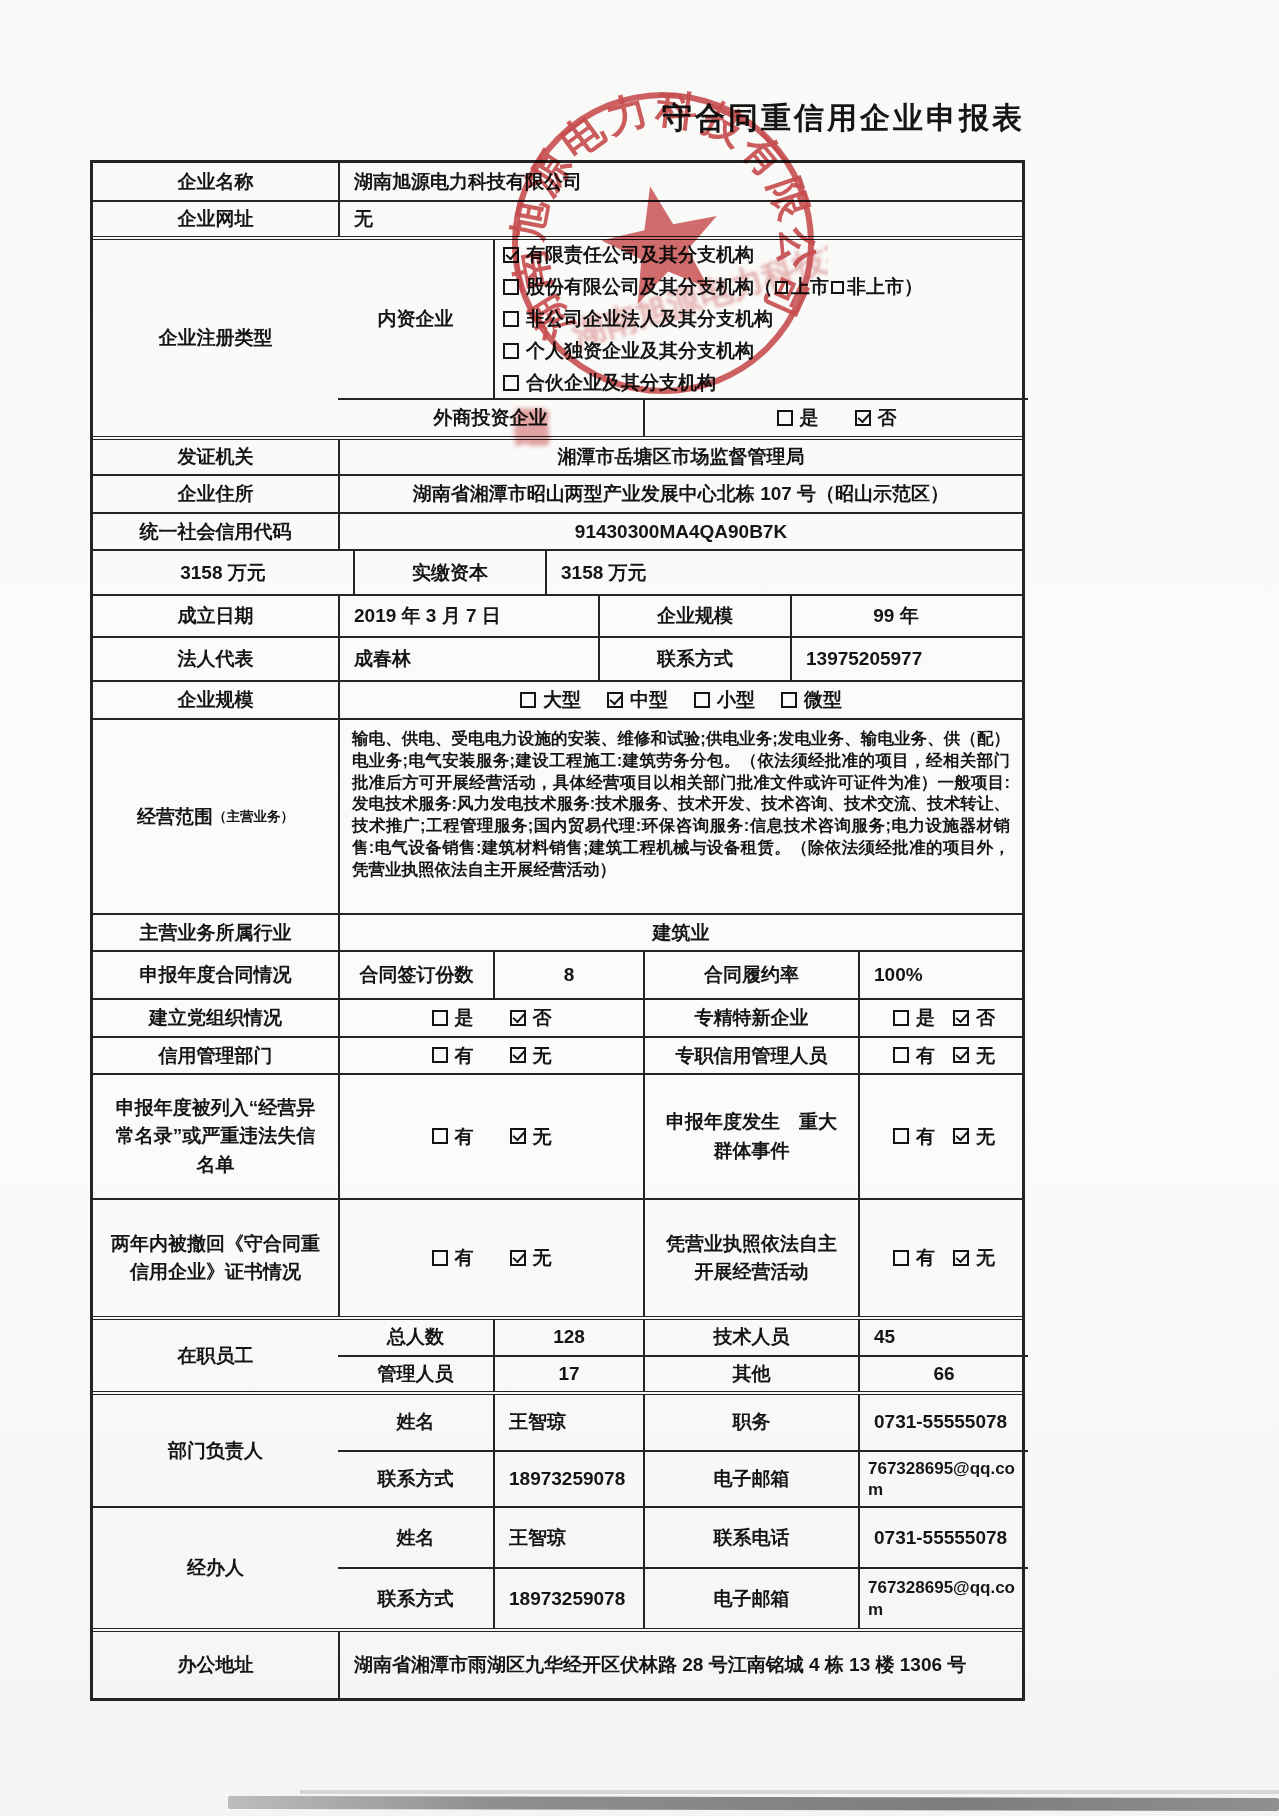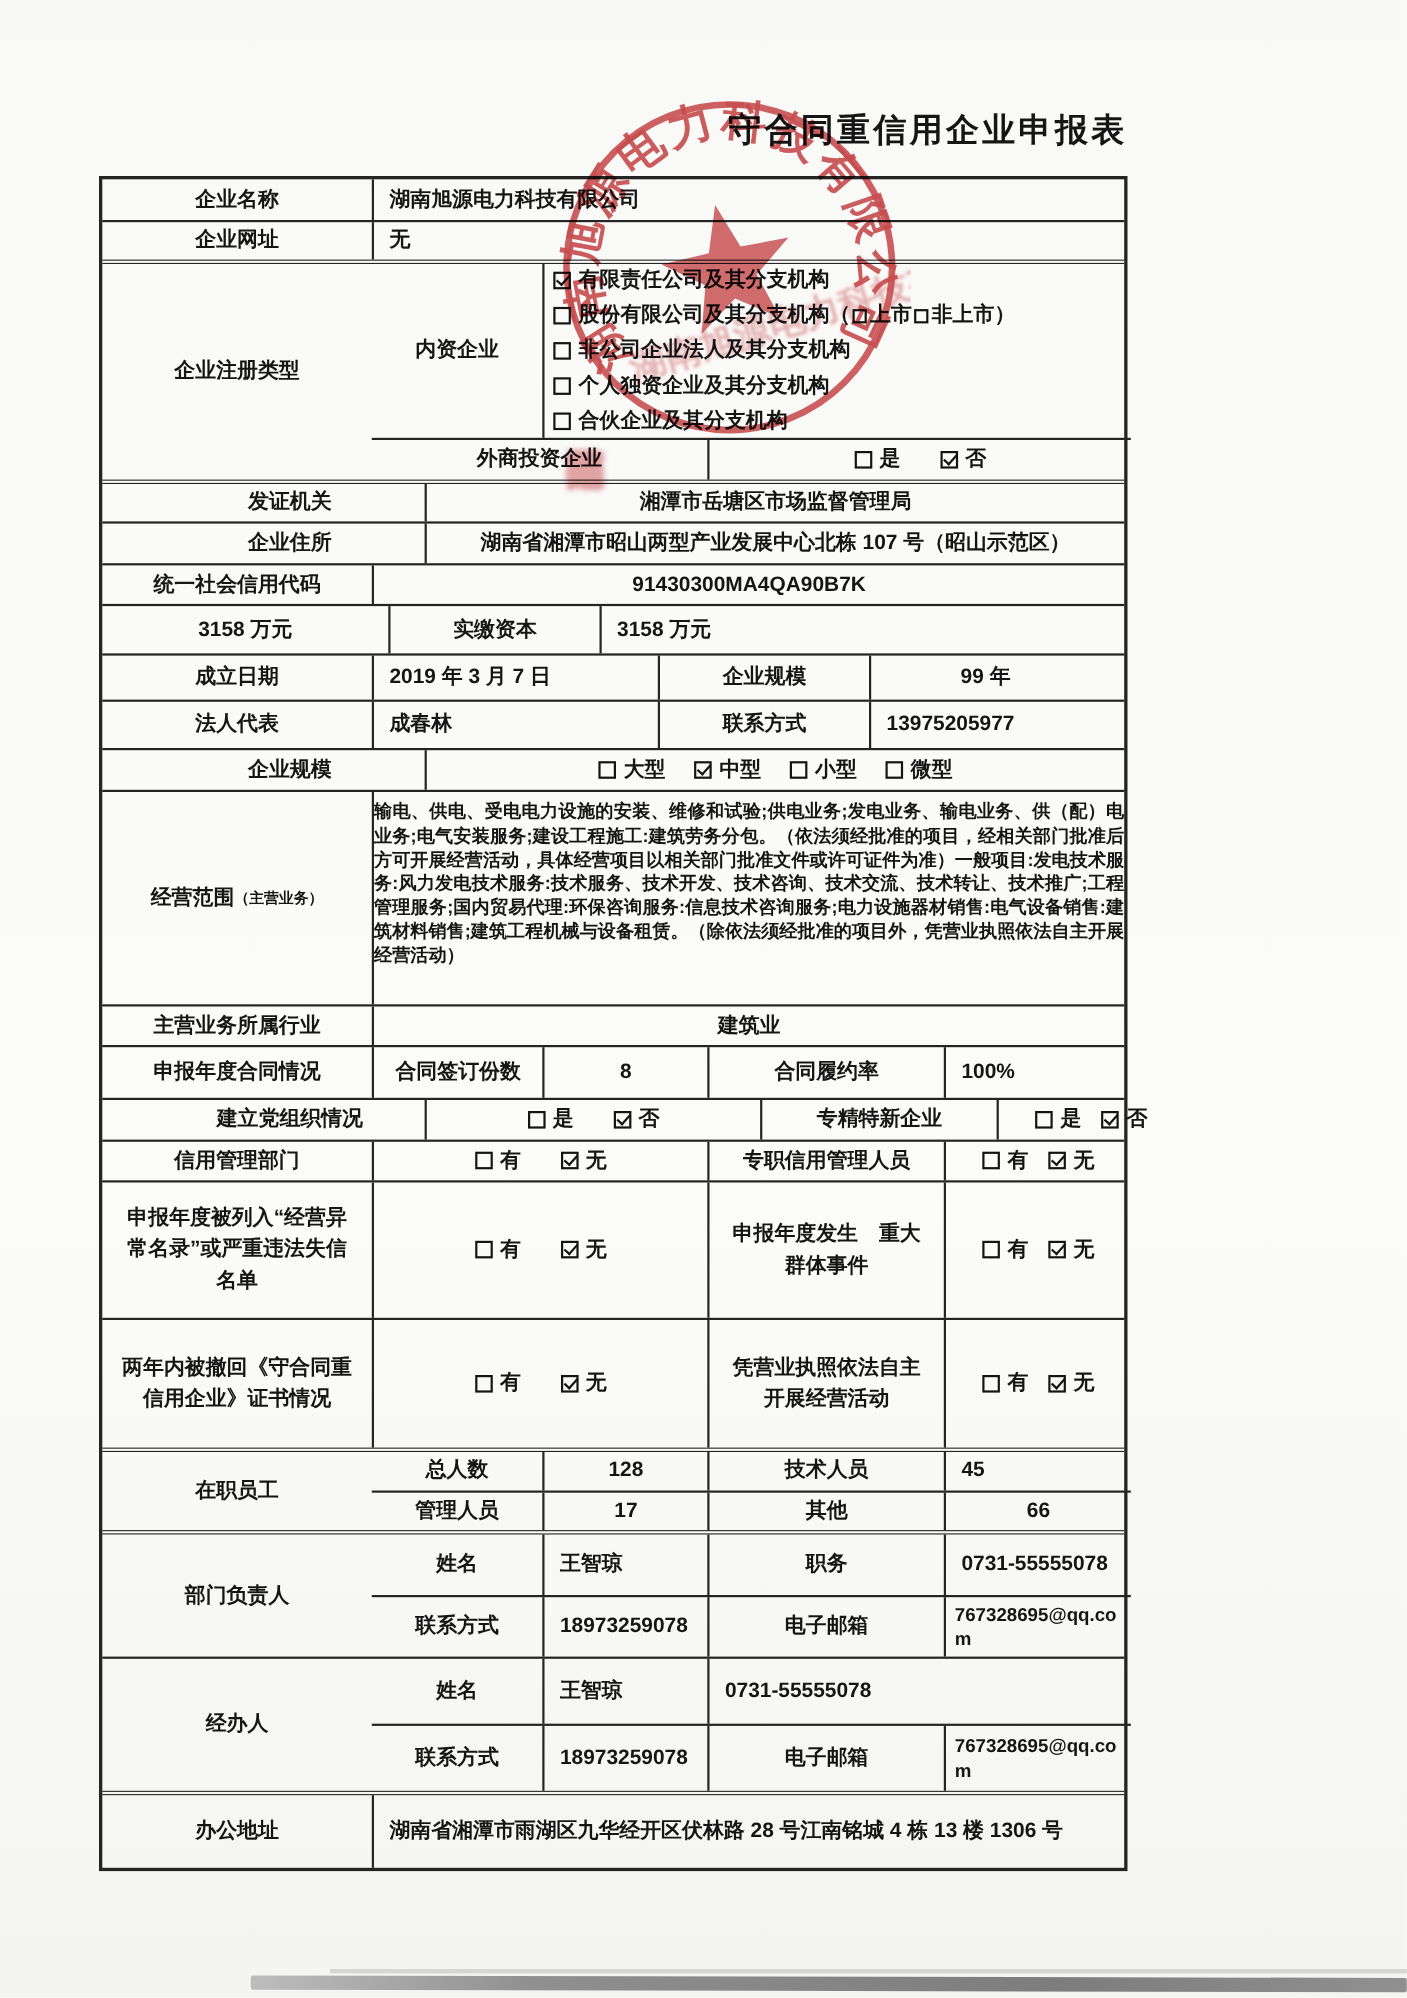--- a/index.html
+++ b/index.html
@@ -32,21 +32,21 @@
   .subr .c:first-child{border-left:none;}
   
   .w245{width:245px;flex:none;} .w155{width:155px;flex:none;}
   .w150{width:150px;flex:none;} .w215{width:215px;flex:none;}
   .w170{width:170px;flex:none;} .w305{width:305px;flex:none;text-align:center;}
   .w385{width:385px;flex:none;}
   .w260{width:260px;flex:none;} .w220{width:192px;flex:none;}
   .w210{width:210px;flex:none;} .w535{width:535px;flex:none;}
   .grow{flex:1;}
   
-  .h36{height:36px;} .h37{height:37px;} .h38{height:38px;padding-left:48px;} .h42{height:42px;}
+  .h36{height:36px;} .h37{height:37px;} .h38{height:38px;} .h42{height:42px;}
   .h44{height:44px;} .h45{height:45px;} .h48{height:48px;} .h50{height:50px;}
   .h52{height:52px;} .h70{height:70px;} .h75{height:75px;}
   .h118{height:118px;} .h125{height:125px;} .h158{height:158px;}
   .h195{height:195px;} .h200{height:200px;} .h115{height:115px;} .h122{height:122px;}
   .vl{justify-content:flex-start;text-align:left;padding-left:14px;}
   .small-email{font-size:17px;line-height:1.25;word-break:break-all;justify-content:flex-start;text-align:left;padding:1px 8px;}
   
   .cb{
     width:16px;height:16px;border:2px solid #141414;display:inline-block;
     position:relative;margin-right:7px;flex:none;background:transparent;box-sizing:border-box;
@@ -59,21 +59,21 @@
   .cb.sm{width:13px;height:13px;margin:0 3px 0 2px;}
   .pair{display:inline-flex;align-items:center;}
   .pairc{gap:36px;}
   .pairc.tight{gap:18px;}
   .opts{flex-direction:column;align-items:flex-start;justify-content:center;padding-left:8px;gap:2px;}
   .opt{display:flex;align-items:center;height:30px;font-size:19px;white-space:nowrap;}
   .scale-opts{gap:26px;}
   .scope-label .sub{font-size:13.5px;}
   .scope-text{
     font-size:16.5px;line-height:21.8px;text-align:justify;
-    padding:8px 0;align-items:flex-start;font-weight:600;
+    padding:8px 12px;align-items:flex-start;font-weight:600;
   }
   .mlab{padding:0 14px;line-height:1.5;}
   
   .stamp{position:absolute;left:498px;top:75px;mix-blend-mode:multiply;opacity:.9;pointer-events:none;}
   .stamp-smudge{
     position:absolute;left:512px;top:380px;width:40px;height:170px;
     color:#c5393b;font-size:36px;line-height:40px;writing-mode:vertical-rl;
     filter:blur(2.2px);opacity:.45;mix-blend-mode:multiply;overflow:hidden;
     pointer-events:none;font-weight:700;
   }
@@ -368,20 +368,21 @@
       </div>
     </div>
   </div>
 
   <div class="r h122">
     <div class="c w245">经办人</div>
     <div class="col grow">
       <div class="subr h52">
         <div class="c w155">姓名</div>
         <div class="c w150 vl">王智琼</div>
+        <div class="c w215">联系电话</div>
         <div class="c w170 vl">0731-55555078</div>
       </div>
       <div class="subr grow">
         <div class="c w155">联系方式</div>
         <div class="c w150 vl">18973259078</div>
         <div class="c w215">电子邮箱</div>
         <div class="c w170 small-email">767328695@qq.com</div>
       </div>
     </div>
   </div>

